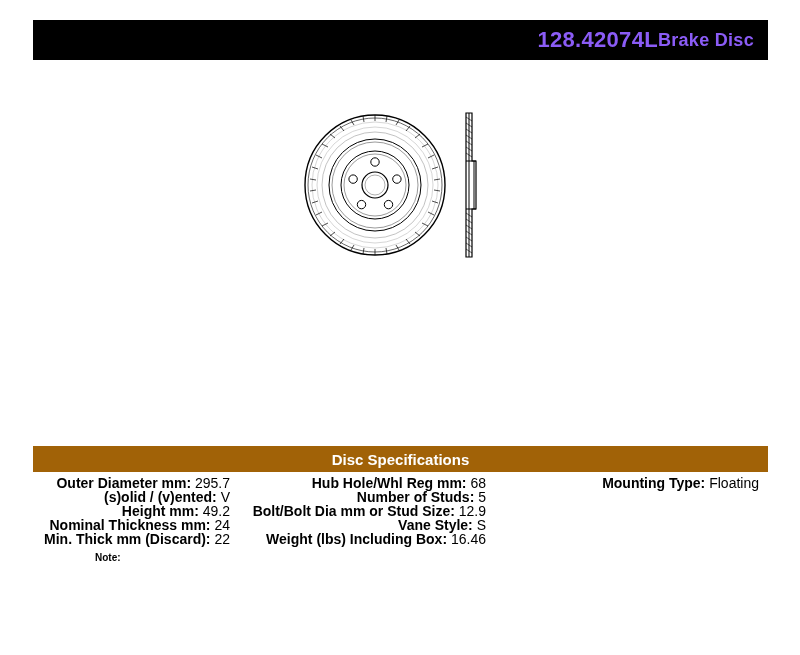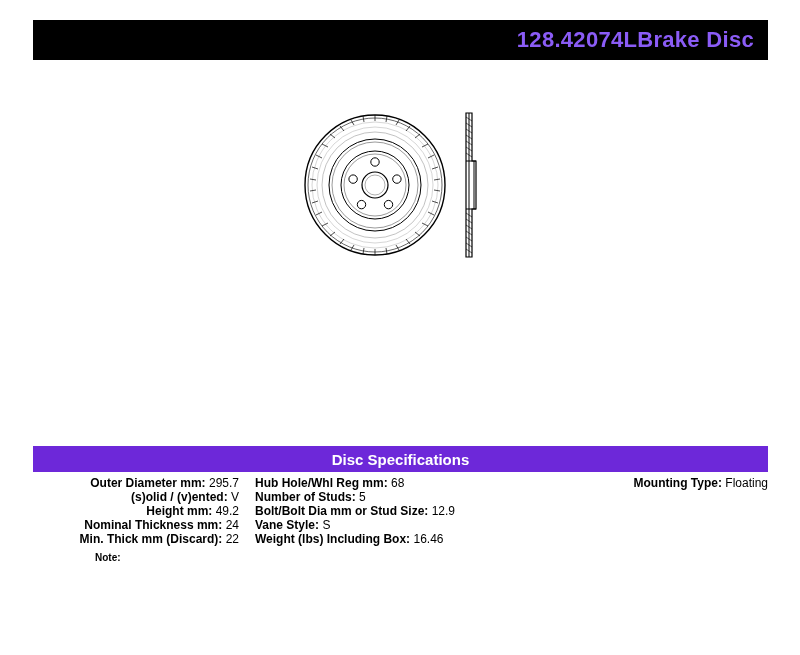--- a/index.html
+++ b/index.html
@@ -38,21 +38,21 @@
     box-sizing: border-box;
     padding: 0 14px;
   }
   .header-part {
     font-size: 22px;
     font-weight: bold;
     letter-spacing: 0.3px;
     line-height: 1;
   }
   .header-title {
-    font-size: 22px;
+    font-size: 18px;
     font-weight: bold;
     letter-spacing: 0.3px;
     line-height: 1;
   }
 
   
   .figure {
     position: absolute;
     left: 290px;
     top: 95px;
@@ -60,54 +60,54 @@
     height: 180px;
   }
 
   
   .spec-bar {
     position: absolute;
     left: 33px;
     top: 446px;
     width: 735px;
     height: 26px;
-    background: #6d28d9;
+    background: #a16207;
     color: #ffffff;
     display: flex;
     align-items: center;
     justify-content: center;
     box-sizing: border-box;
   }
   .spec-bar-title {
     font-size: 15px;
     font-weight: bold;
     line-height: 1;
   }
 
   .spec-cols {
     position: absolute;
-    left: 33px;
+    left: 24px;
     top: 476px;
     width: 735px;
     height: 110px;
-    font-size: 12px;
+    font-size: 14px;
   }
   .col {
     position: absolute;
     top: 0;
   }
   .col-left {
     left: 0;
     width: 206px;
     text-align: right;
   }
   .col-mid {
     left: 222px;
     width: 240px;
-    text-align: left;
+    text-align: right;
   }
   .col-right {
     left: 510px;
     width: 225px;
     text-align: right;
   }
   .spec-line {
     line-height: 14px;
     white-space: nowrap;
     font-weight: bold;

